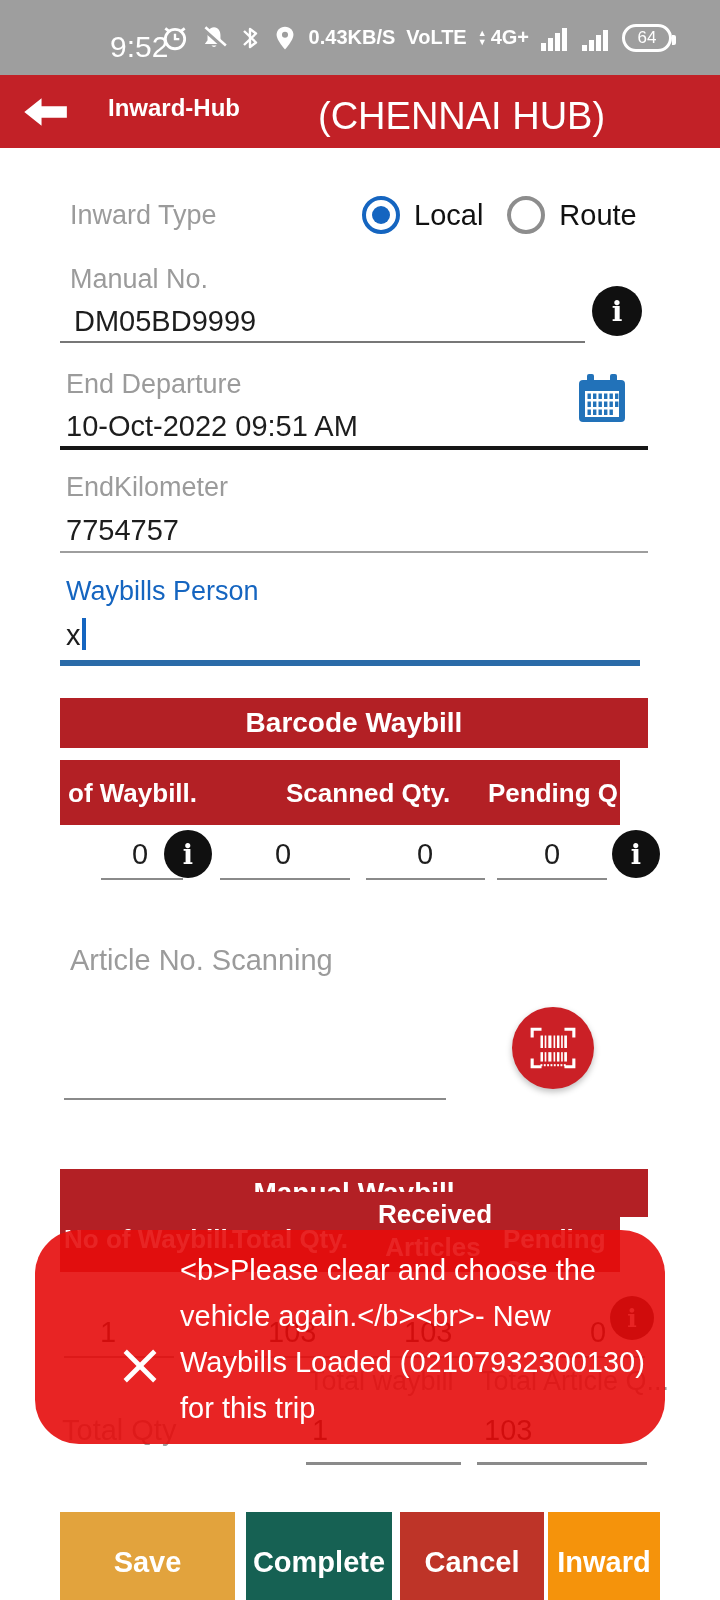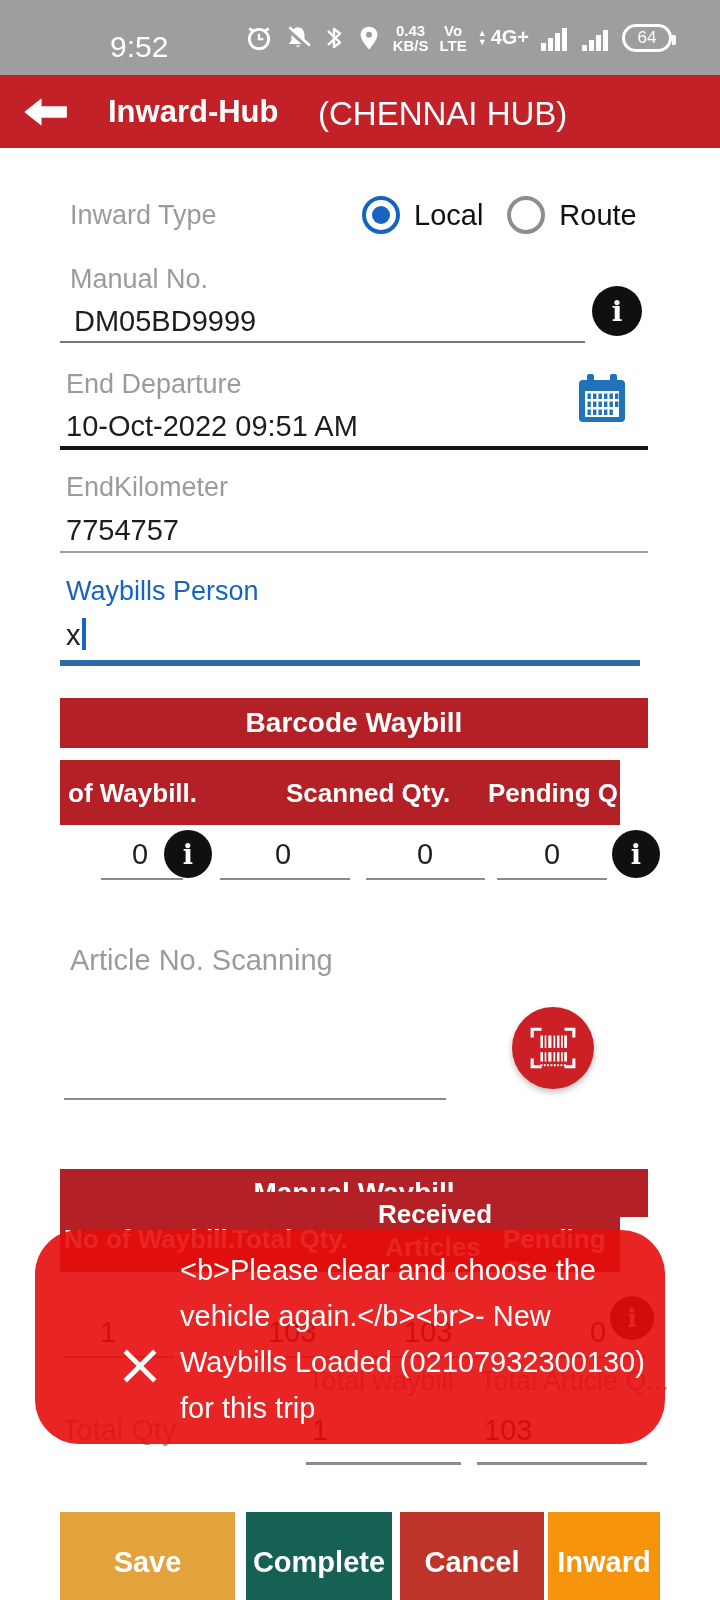--- a/index.html
+++ b/index.html
@@ -7,30 +7,30 @@
   #screen{position:relative;width:720px;height:1600px;overflow:hidden;background:#fff;
     font-family:"Liberation Sans","DejaVu Sans",sans-serif;color:#1d1d1d;}
   .abs{position:absolute;}
   .hr{position:absolute;}
 
   
   .statusbar{position:absolute;left:0;top:0;width:720px;height:75px;background:#9e9e9e;
     display:flex;align-items:center;color:#fff;}
   .sb-time{position:absolute;left:110px;top:30px;font-size:30px;color:#fff;}
   .sb-icons{position:absolute;right:48px;top:0;height:75px;display:flex;align-items:center;gap:11px;}
-  .sb-2line{display:flex;flex-direction:column;line-height:15px;font-size:15px;font-weight:bold;text-align:center;}
+  .sb-2line{display:flex;flex-direction:row;line-height:15px;font-size:20px;font-weight:bold;text-align:center;}
   .updown{display:flex;flex-direction:column;font-size:9px;line-height:9px;margin-right:-7px;}
   .fourg{font-size:20px;font-weight:bold;}
   .batt{width:50px;height:28px;border:3px solid #fff;border-radius:14px;display:flex;align-items:center;justify-content:center;font-size:17px;position:relative;}
   .batt::after{content:"";position:absolute;right:-7px;top:8px;width:4px;height:10px;background:#fff;border-radius:0 2px 2px 0;}
 
   
   .appbar{position:absolute;left:0;top:75px;width:720px;height:73px;background:#C22127;color:#fff;}
-  .appbar .title{position:absolute;left:108px;top:19px;font-size:31px;font-weight:bold;}
-  .appbar .subtitle{position:absolute;left:318px;top:20px;font-size:33px;}
+  .appbar .title{position:absolute;left:108px;top:19px;font-size:24px;font-weight:bold;}
+  .appbar .subtitle{position:absolute;left:318px;top:20px;font-size:38px;}
   .backbtn{position:absolute;left:22px;top:22px;width:46px;height:30px;}
 
   .label{position:absolute;font-size:27px;color:#9b9b9b;}
   .value{position:absolute;font-size:29px;color:#1d1d1d;}
 
   .radio{width:38px;height:38px;border-radius:50%;border:4px solid #8d8d8d;}
   .radio.checked{border-color:#1565C0;}
   .radio.checked::after{content:"";display:block;width:18px;height:18px;margin:6px;border-radius:50%;background:#1565C0;}
   .radiorow{position:absolute;left:362px;top:196px;display:flex;align-items:center;gap:14px;font-size:29px;color:#111;}
 

